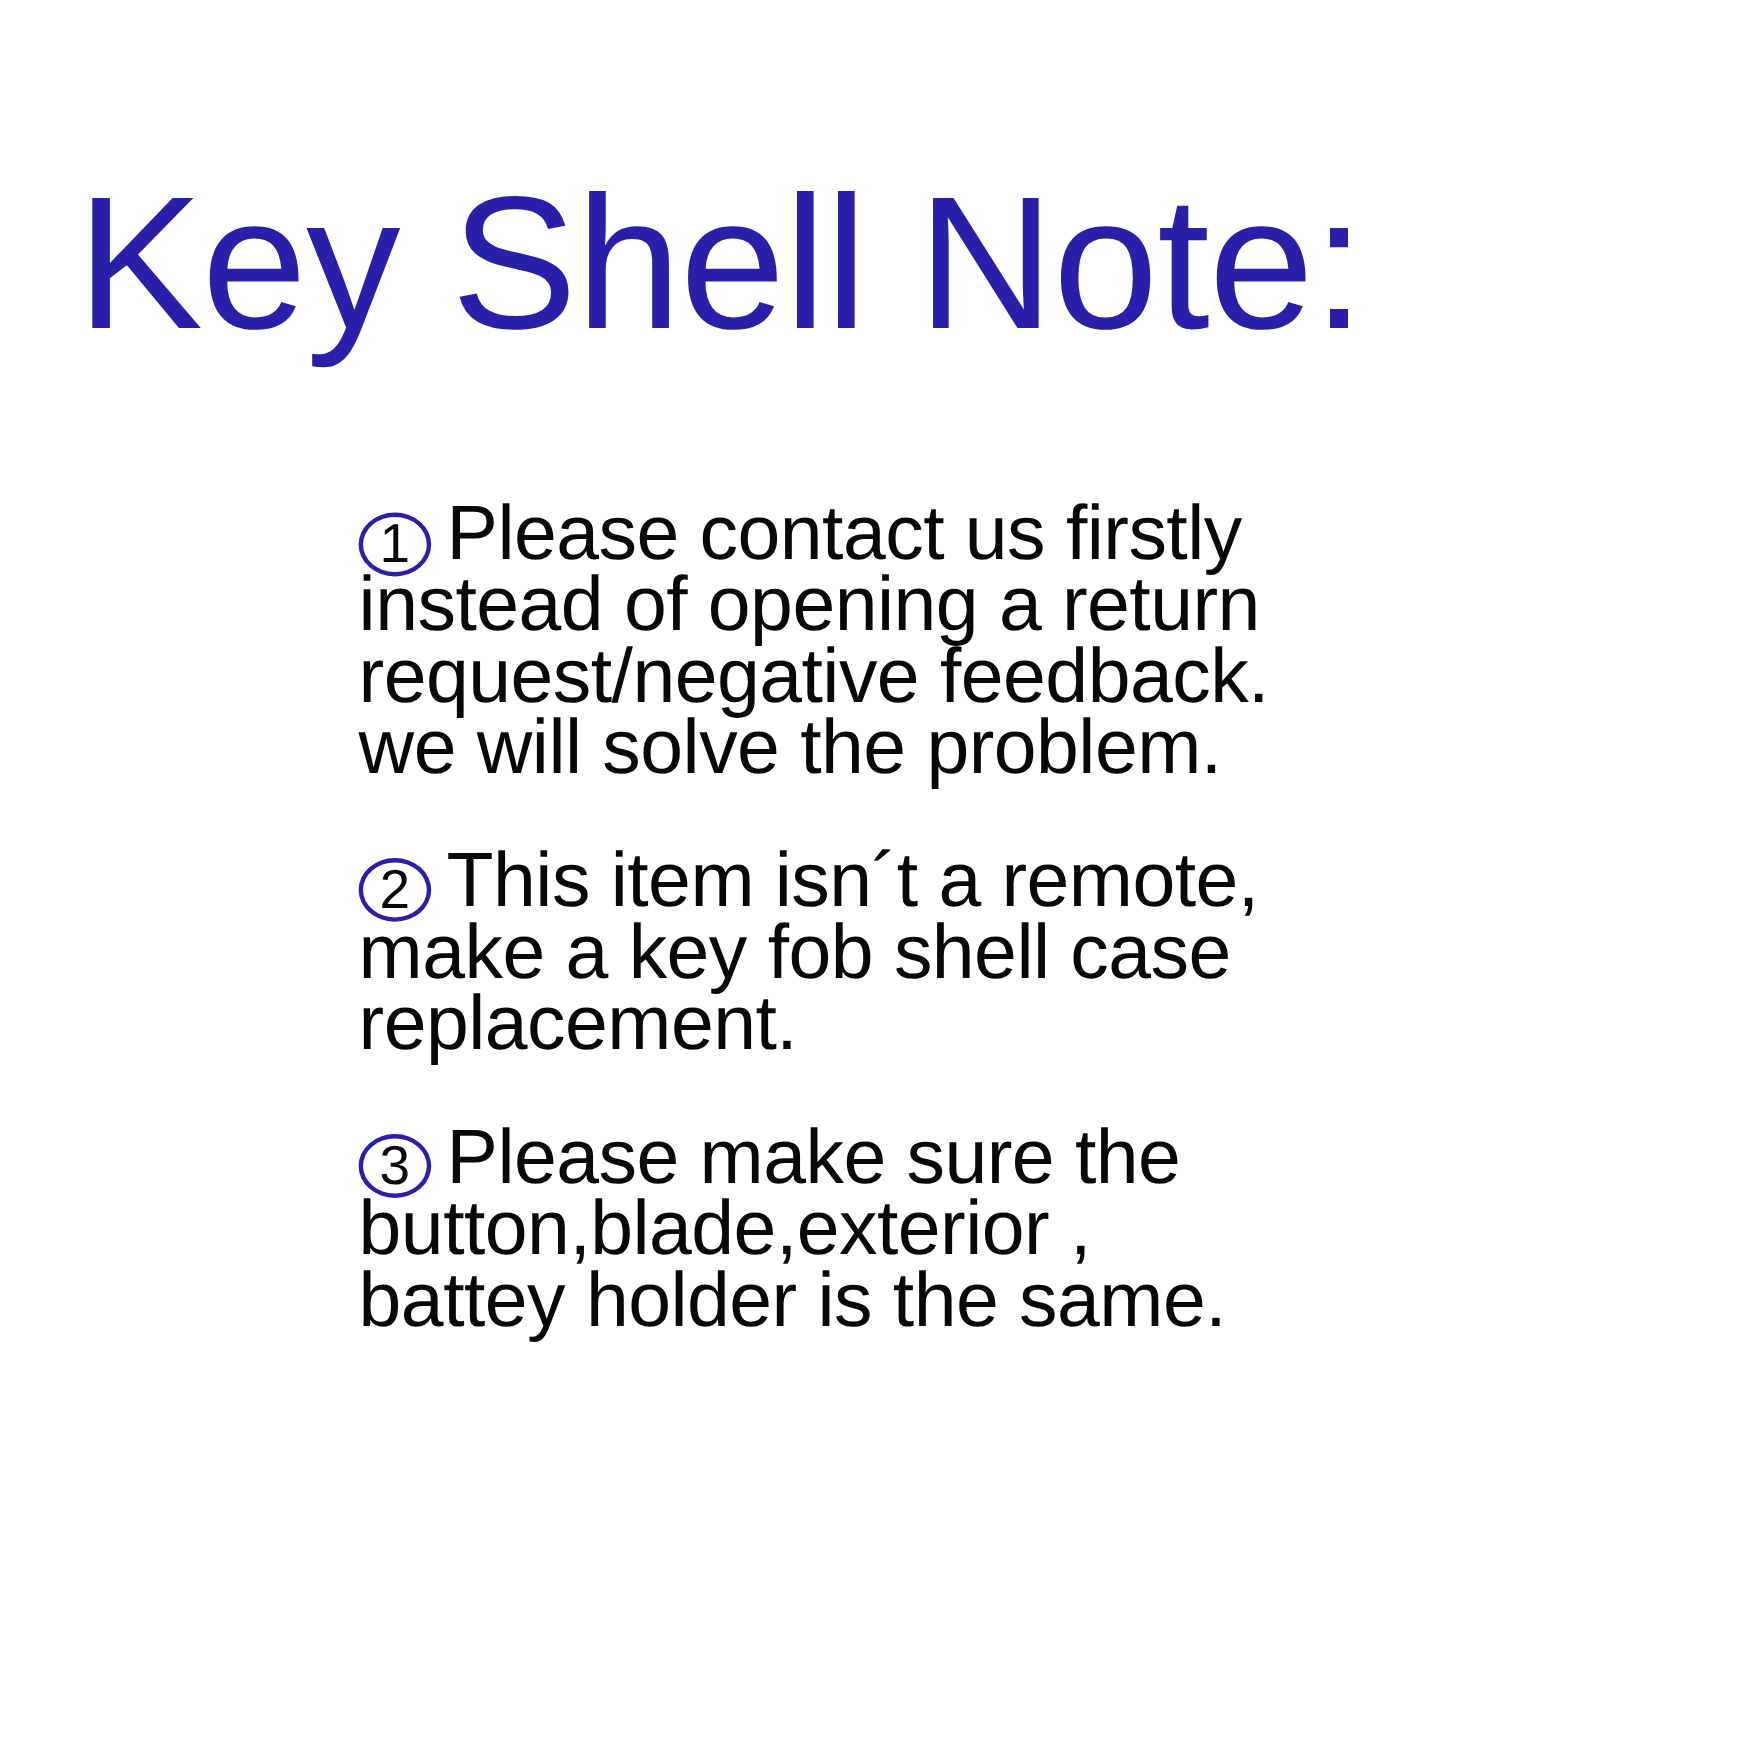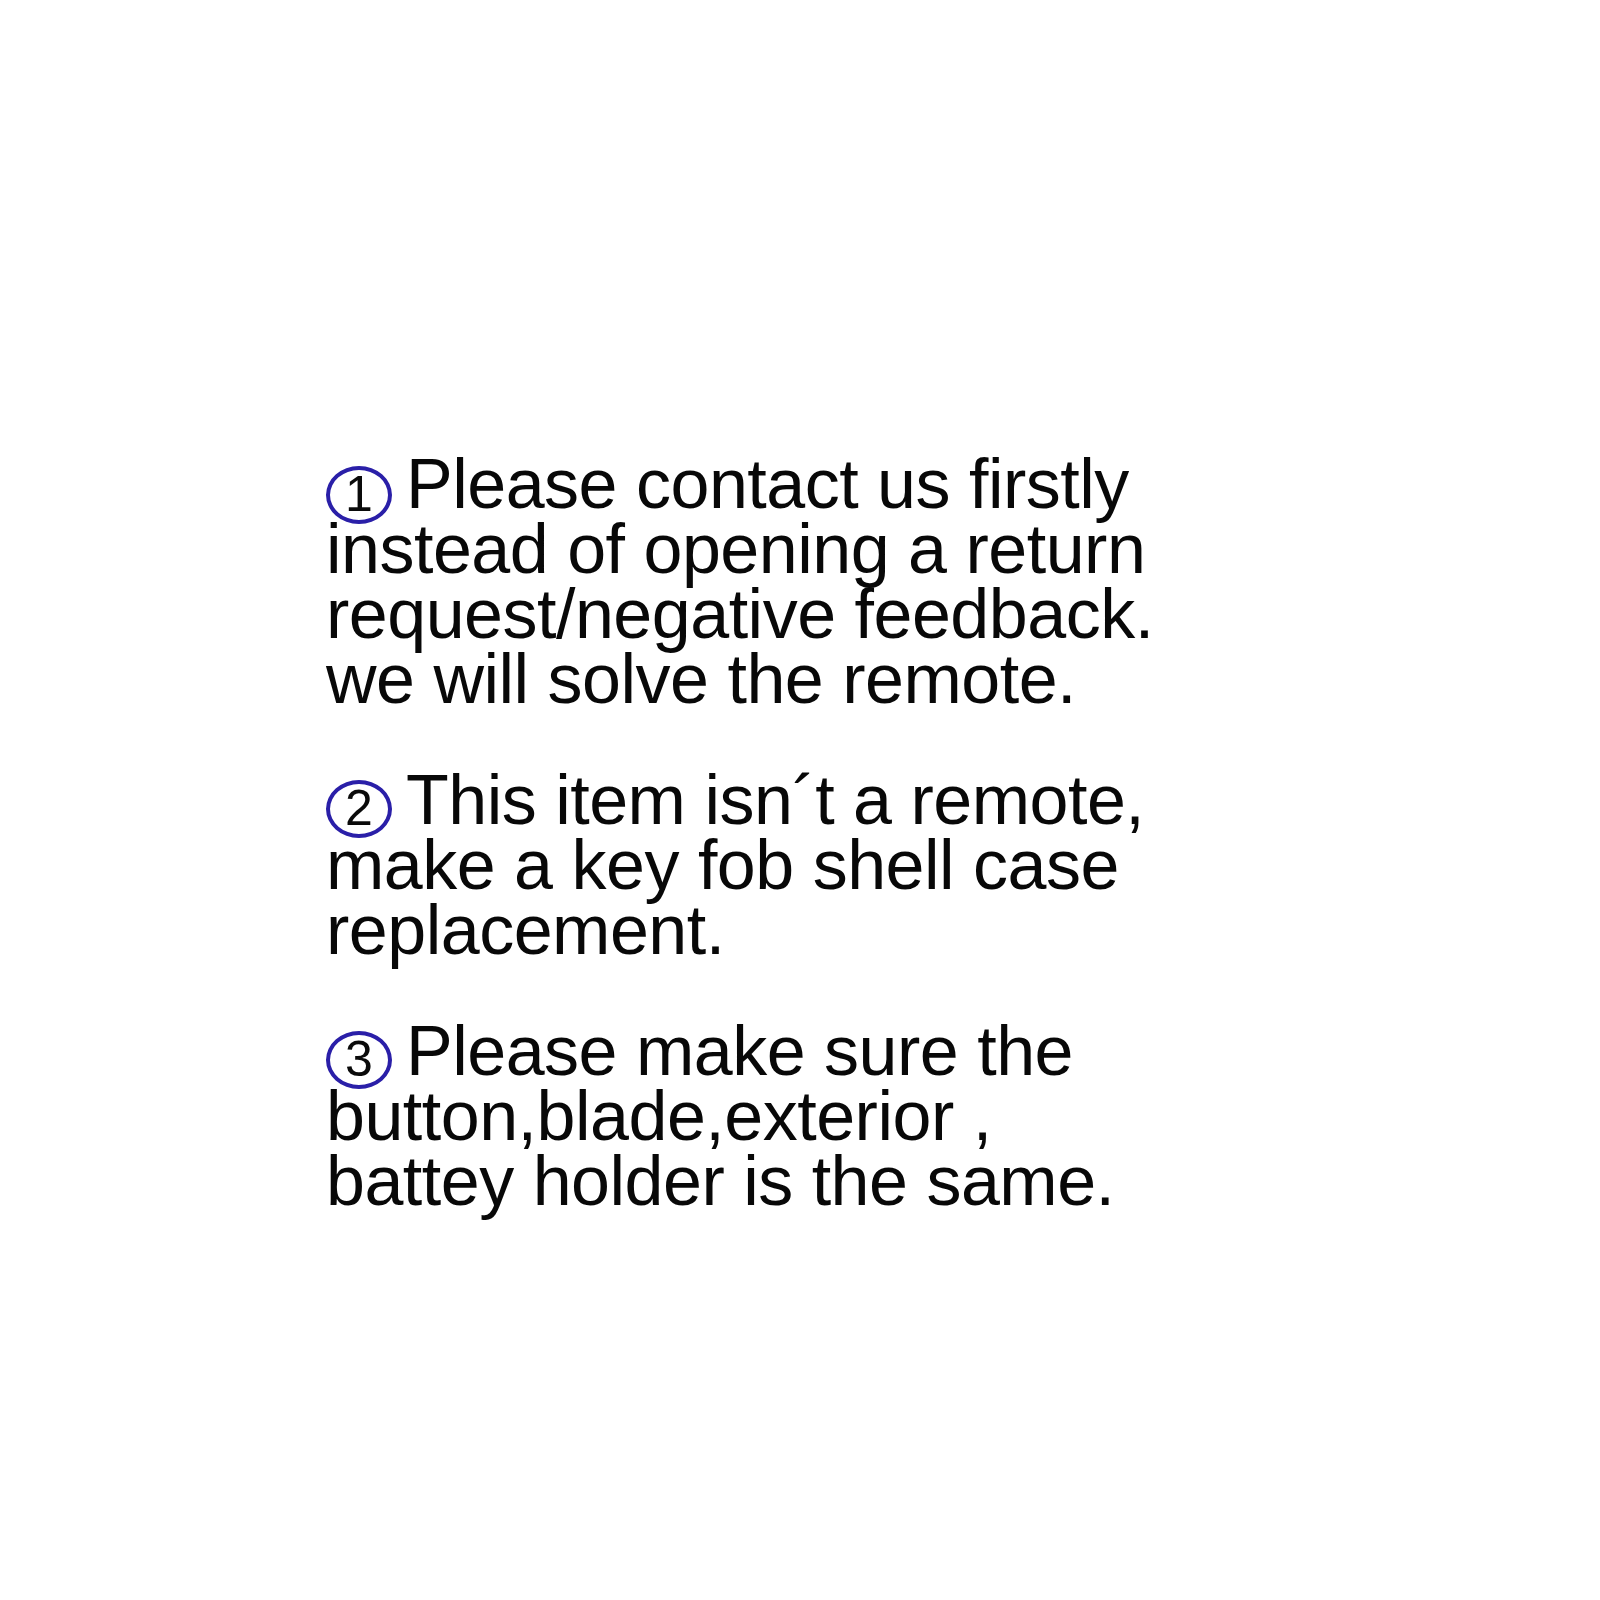--- a/index.html
+++ b/index.html
@@ -88,29 +88,30 @@
   }
   .circled-num.n1 { top: 14px; }
   .circled-num.n2 { top: 12px; }
   .circled-num.n3 { top: 12px; }
 </style>
 </head>
 <body>
 
 <div class="page">
 
+  <div class="title">Key Shell Note:</div>
 
   <div class="note-body">
 
     <div class="note-item">
       <span class="circled-num n1">1</span>
       <p class="note-text">Please contact us firstly
 instead of opening a return
 request/negative feedback.
-we will solve the remote.</p>
+we will solve the problem.</p>
     </div>
 
     <div class="note-item">
       <span class="circled-num n2">2</span>
       <p class="note-text">This item isn´t  a remote,
 make a key fob shell case
 replacement.</p>
     </div>
 
     <div class="note-item">

